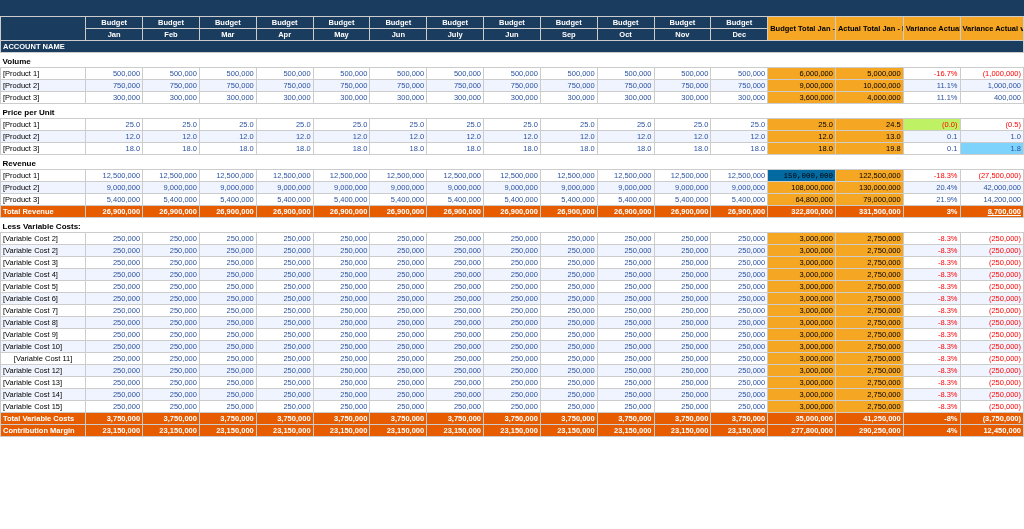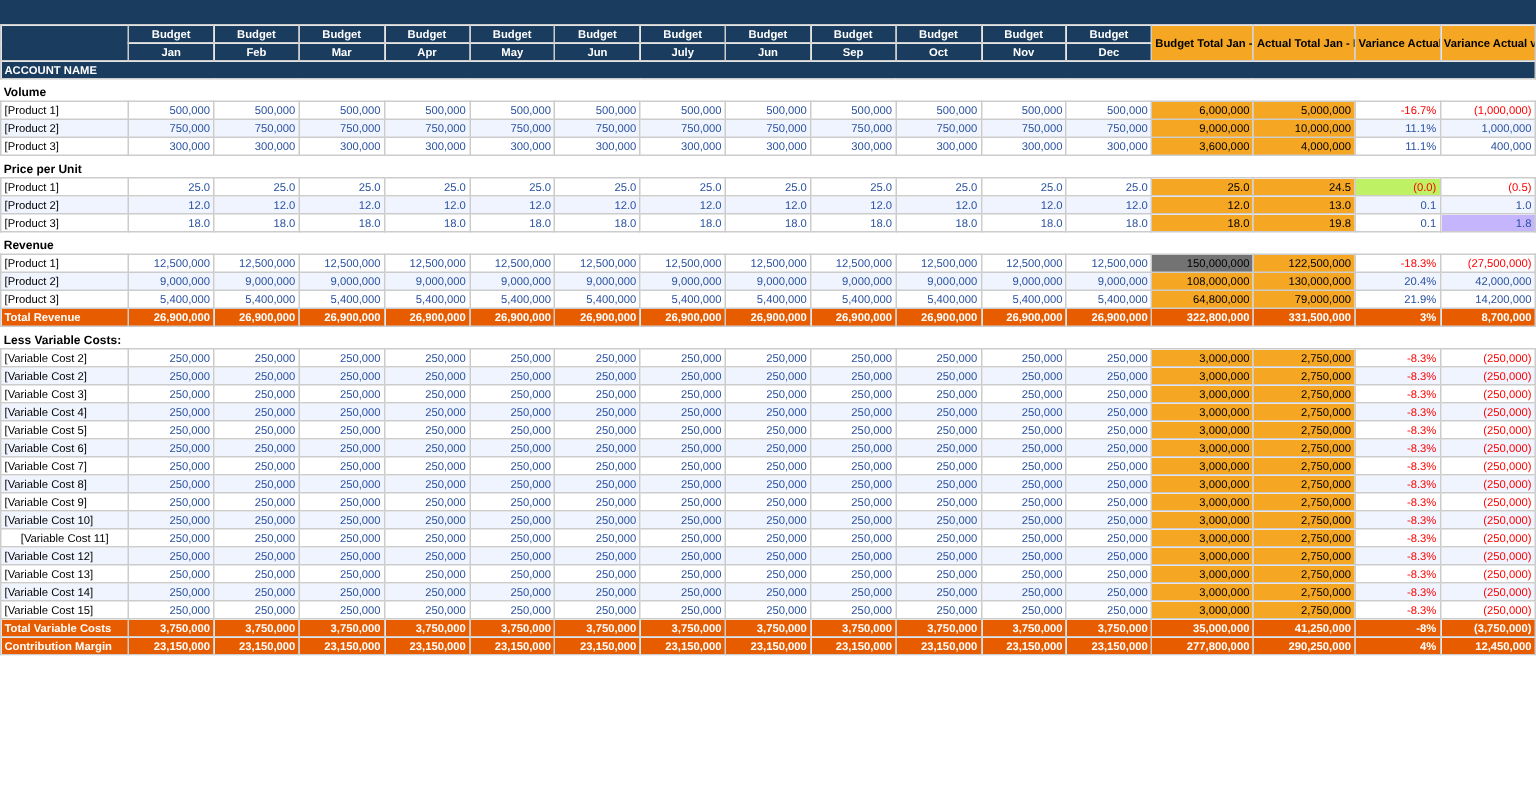--- a/index.html
+++ b/index.html
@@ -237,40 +237,40 @@
         <td style="color: rgb(42, 82, 160); background: rgb(255, 255, 255);">18.0</td>
         <td style="color: rgb(42, 82, 160); background: rgb(255, 255, 255);">18.0</td>
         <td style="color: rgb(42, 82, 160); background: rgb(255, 255, 255);">18.0</td>
         <td style="color: rgb(42, 82, 160); background: rgb(255, 255, 255);">18.0</td>
         <td style="color: rgb(42, 82, 160); background: rgb(255, 255, 255);">18.0</td>
         <td style="color: rgb(42, 82, 160); background: rgb(255, 255, 255);">18.0</td>
         <td style="color: rgb(42, 82, 160); background: rgb(255, 255, 255);">18.0</td>
         <td style="background: rgb(245, 166, 35); color: rgb(0, 0, 0);">18.0</td>
         <td style="background: rgb(245, 166, 35); color: rgb(0, 0, 0);">19.8</td>
         <td style="color: rgb(42, 82, 160); background: rgb(255, 255, 255);">0.1</td>
-        <td style="color: rgb(42, 82, 160); background: #c4b5fd;">1.8</td>
+        <td style="color: rgb(42, 82, 160); background: #7dd3fc;">1.8</td>
       </tr>
       <tr>
         <td colspan="17" style="font-weight: bold; text-align: left; background: rgb(255, 255, 255); color: rgb(0, 0, 0); border: none; padding-top: 4px; padding-left: 2px; font-size: 8px;">Revenue</td>
       </tr>
       <tr>
         <td style="text-align: left; color: rgb(0, 0, 0); background: rgb(255, 255, 255);">[Product 1]</td>
         <td style="color: rgb(42, 82, 160); background: rgb(255, 255, 255);">12,500,000</td>
         <td style="color: rgb(42, 82, 160); background: rgb(255, 255, 255);">12,500,000</td>
         <td style="color: rgb(42, 82, 160); background: rgb(255, 255, 255);">12,500,000</td>
         <td style="color: rgb(42, 82, 160); background: rgb(255, 255, 255);">12,500,000</td>
         <td style="color: rgb(42, 82, 160); background: rgb(255, 255, 255);">12,500,000</td>
         <td style="color: rgb(42, 82, 160); background: rgb(255, 255, 255);">12,500,000</td>
         <td style="color: rgb(42, 82, 160); background: rgb(255, 255, 255);">12,500,000</td>
         <td style="color: rgb(42, 82, 160); background: rgb(255, 255, 255);">12,500,000</td>
         <td style="color: rgb(42, 82, 160); background: rgb(255, 255, 255);">12,500,000</td>
         <td style="color: rgb(42, 82, 160); background: rgb(255, 255, 255);">12,500,000</td>
         <td style="color: rgb(42, 82, 160); background: rgb(255, 255, 255);">12,500,000</td>
         <td style="color: rgb(42, 82, 160); background: rgb(255, 255, 255);">12,500,000</td>
-        <td style="background: #737373; color: rgb(0, 0, 0);">150,000,000</td>
+        <td style="background: #0369a1; color: rgb(0, 0, 0); font-family: Liberation Mono, monospace;">150,000,000</td>
         <td style="background: rgb(245, 166, 35); color: rgb(0, 0, 0);">122,500,000</td>
         <td style="color: red; background: rgb(255, 255, 255);">-18.3%</td>
         <td style="color: red; background: rgb(255, 255, 255);">(27,500,000)</td>
       </tr>
       <tr>
         <td style="text-align: left; color: rgb(0, 0, 0); background: rgb(240, 244, 255);">[Product 2]</td>
         <td style="color: rgb(42, 82, 160); background: rgb(240, 244, 255);">9,000,000</td>
         <td style="color: rgb(42, 82, 160); background: rgb(240, 244, 255);">9,000,000</td>
         <td style="color: rgb(42, 82, 160); background: rgb(240, 244, 255);">9,000,000</td>
         <td style="color: rgb(42, 82, 160); background: rgb(240, 244, 255);">9,000,000</td>
@@ -316,21 +316,21 @@
         <td style="background: rgb(232, 92, 0); color: rgb(255, 255, 255); font-weight: bold;">26,900,000</td>
         <td style="background: rgb(232, 92, 0); color: rgb(255, 255, 255); font-weight: bold;">26,900,000</td>
         <td style="background: rgb(232, 92, 0); color: rgb(255, 255, 255); font-weight: bold;">26,900,000</td>
         <td style="background: rgb(232, 92, 0); color: rgb(255, 255, 255); font-weight: bold;">26,900,000</td>
         <td style="background: rgb(232, 92, 0); color: rgb(255, 255, 255); font-weight: bold;">26,900,000</td>
         <td style="background: rgb(232, 92, 0); color: rgb(255, 255, 255); font-weight: bold;">26,900,000</td>
         <td style="background: rgb(232, 92, 0); color: rgb(255, 255, 255); font-weight: bold;">26,900,000</td>
         <td style="background: rgb(232, 92, 0); color: rgb(255, 255, 255); font-weight: bold;">322,800,000</td>
         <td style="background: rgb(232, 92, 0); color: rgb(255, 255, 255); font-weight: bold;">331,500,000</td>
         <td style="background: rgb(232, 92, 0); color: rgb(255, 255, 255); font-weight: bold;">3%</td>
-        <td style="background: rgb(232, 92, 0); color: rgb(255, 255, 255); font-weight: bold;">8,700,000</td>
+        <td style="background: rgb(232, 92, 0); color: rgb(255, 255, 255); font-weight: bold; text-decoration: underline;">8,700,000</td>
       </tr>
       <tr>
         <td colspan="17" style="font-weight: bold; text-align: left; background: rgb(255, 255, 255); color: rgb(0, 0, 0); border: none; padding-top: 4px; padding-left: 2px; font-size: 8px;">Less Variable Costs:</td>
       </tr>
       <tr>
         <td style="text-align: left; color: rgb(0, 0, 0); background: rgb(255, 255, 255);">[Variable Cost 2]</td>
         <td style="color: rgb(42, 82, 160); background: rgb(255, 255, 255);">250,000</td>
         <td style="color: rgb(42, 82, 160); background: rgb(255, 255, 255);">250,000</td>
         <td style="color: rgb(42, 82, 160); background: rgb(255, 255, 255);">250,000</td>
         <td style="color: rgb(42, 82, 160); background: rgb(255, 255, 255);">250,000</td>

